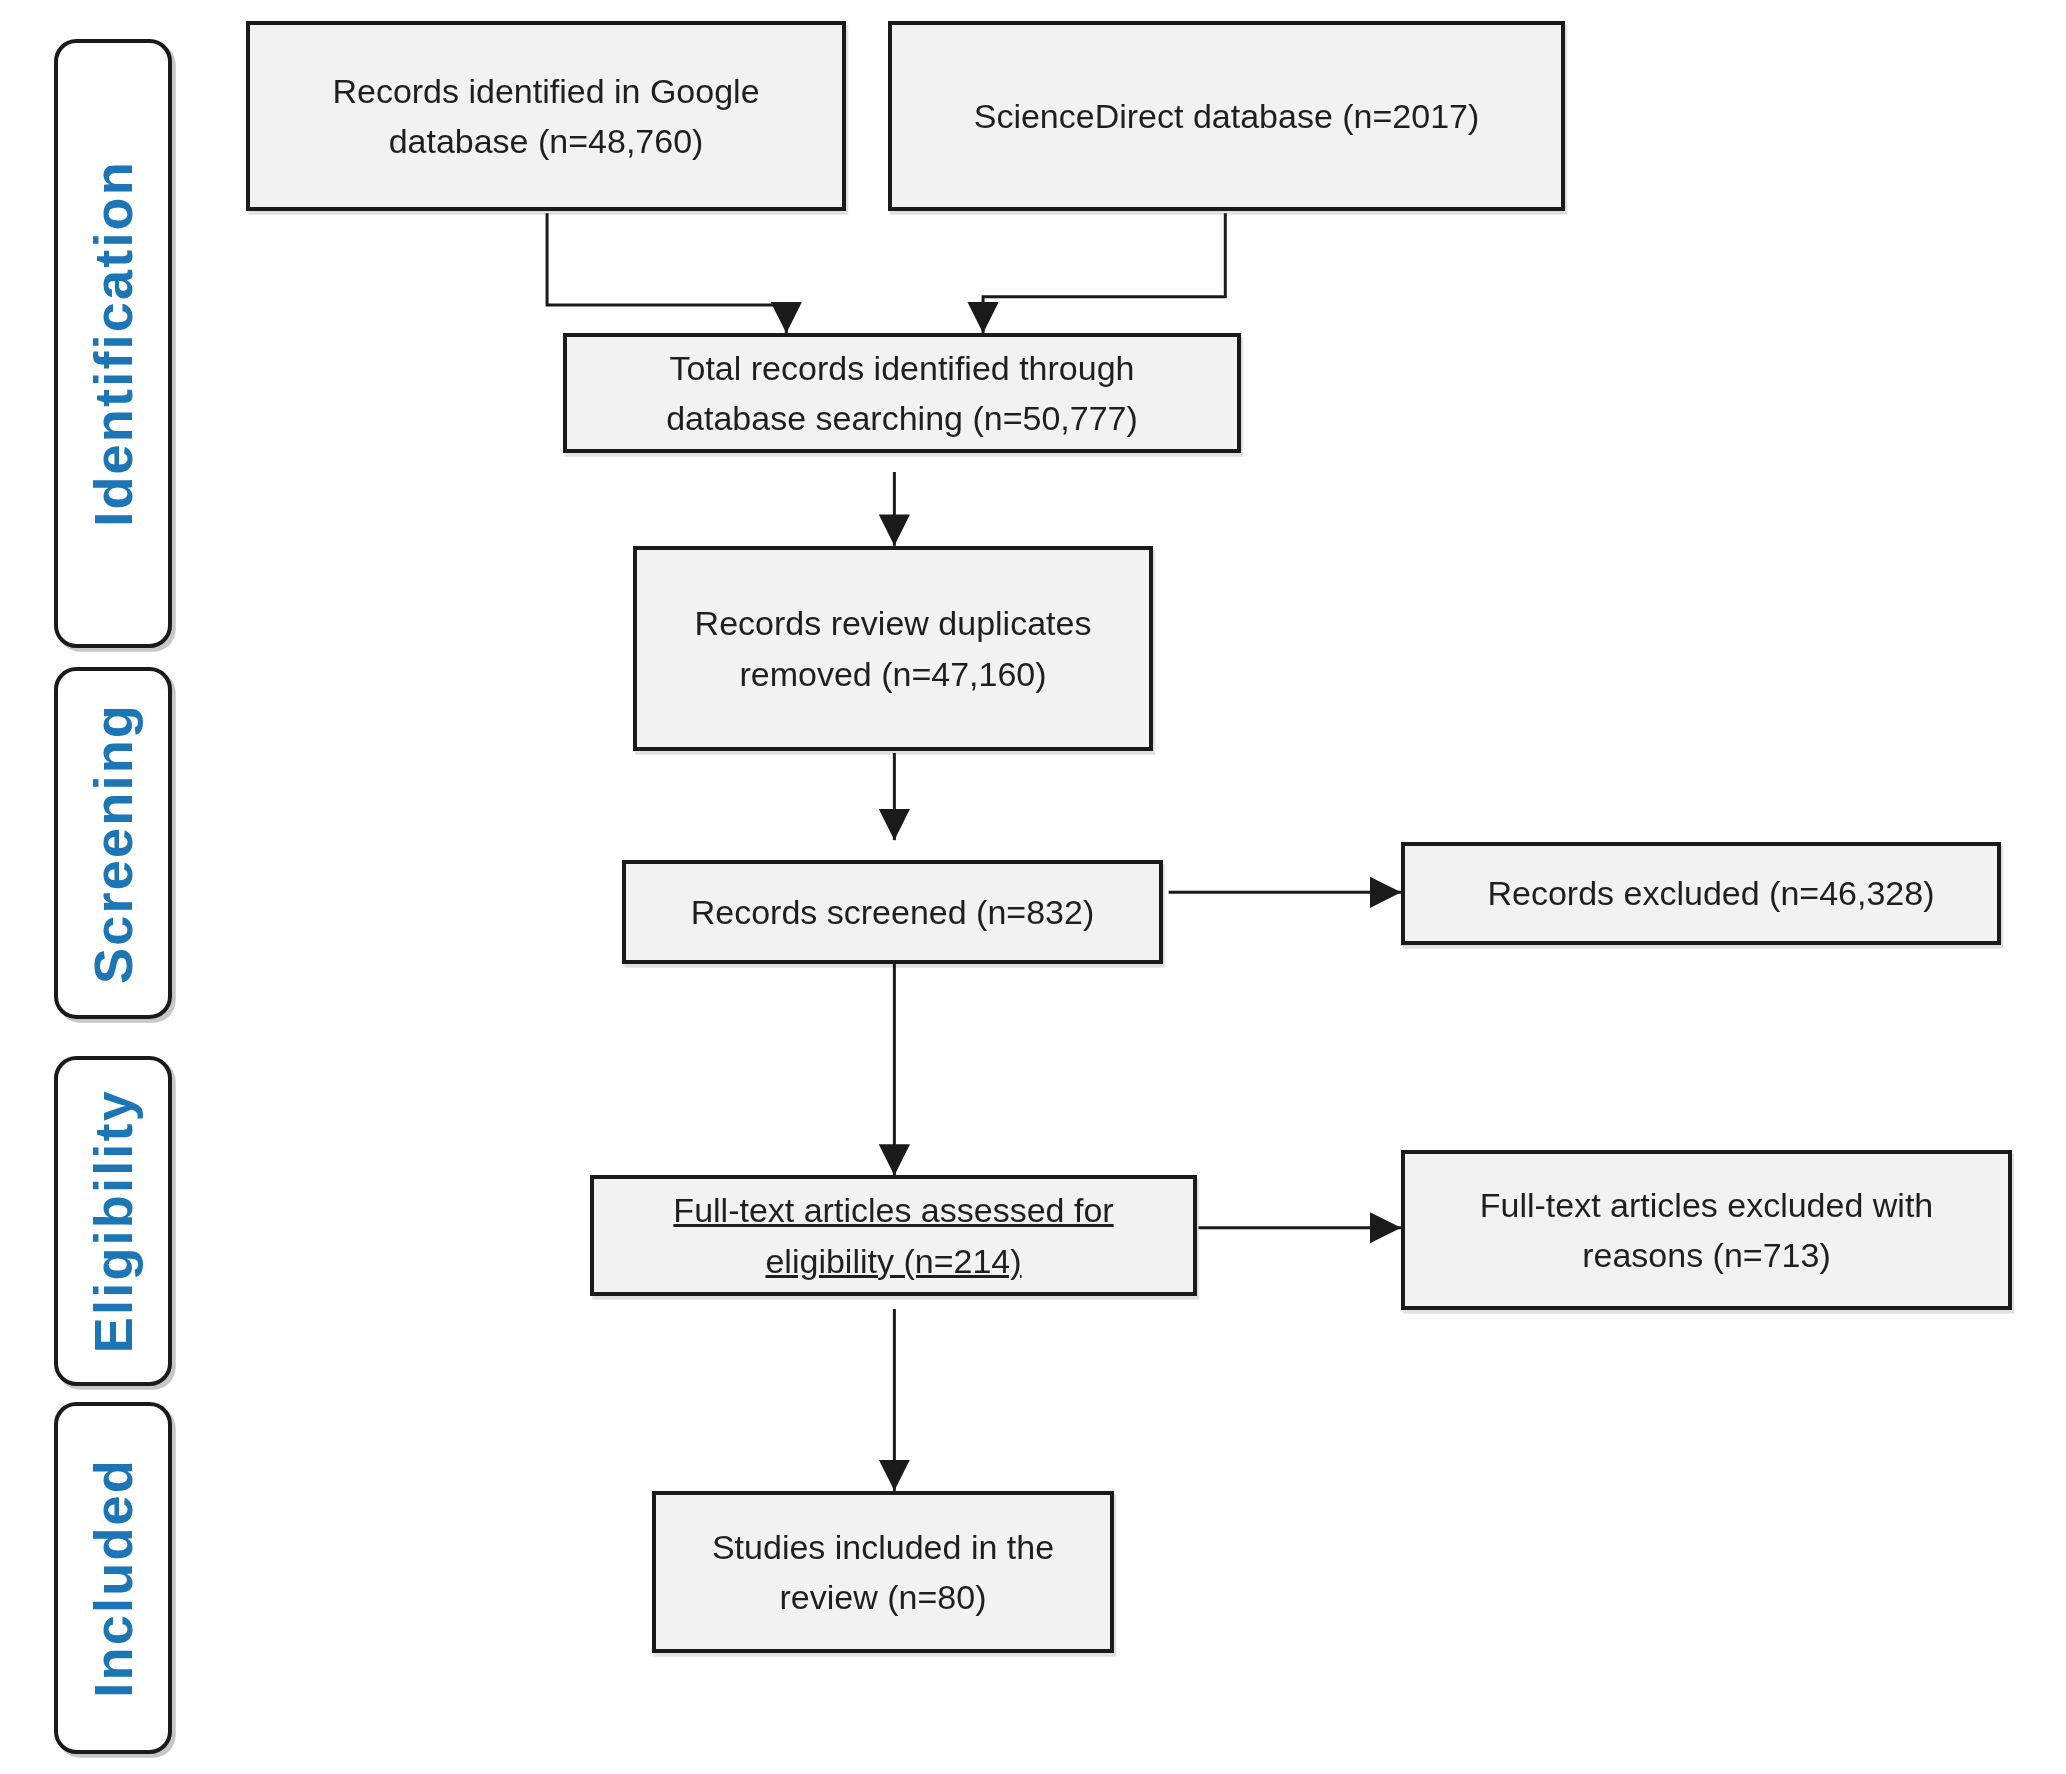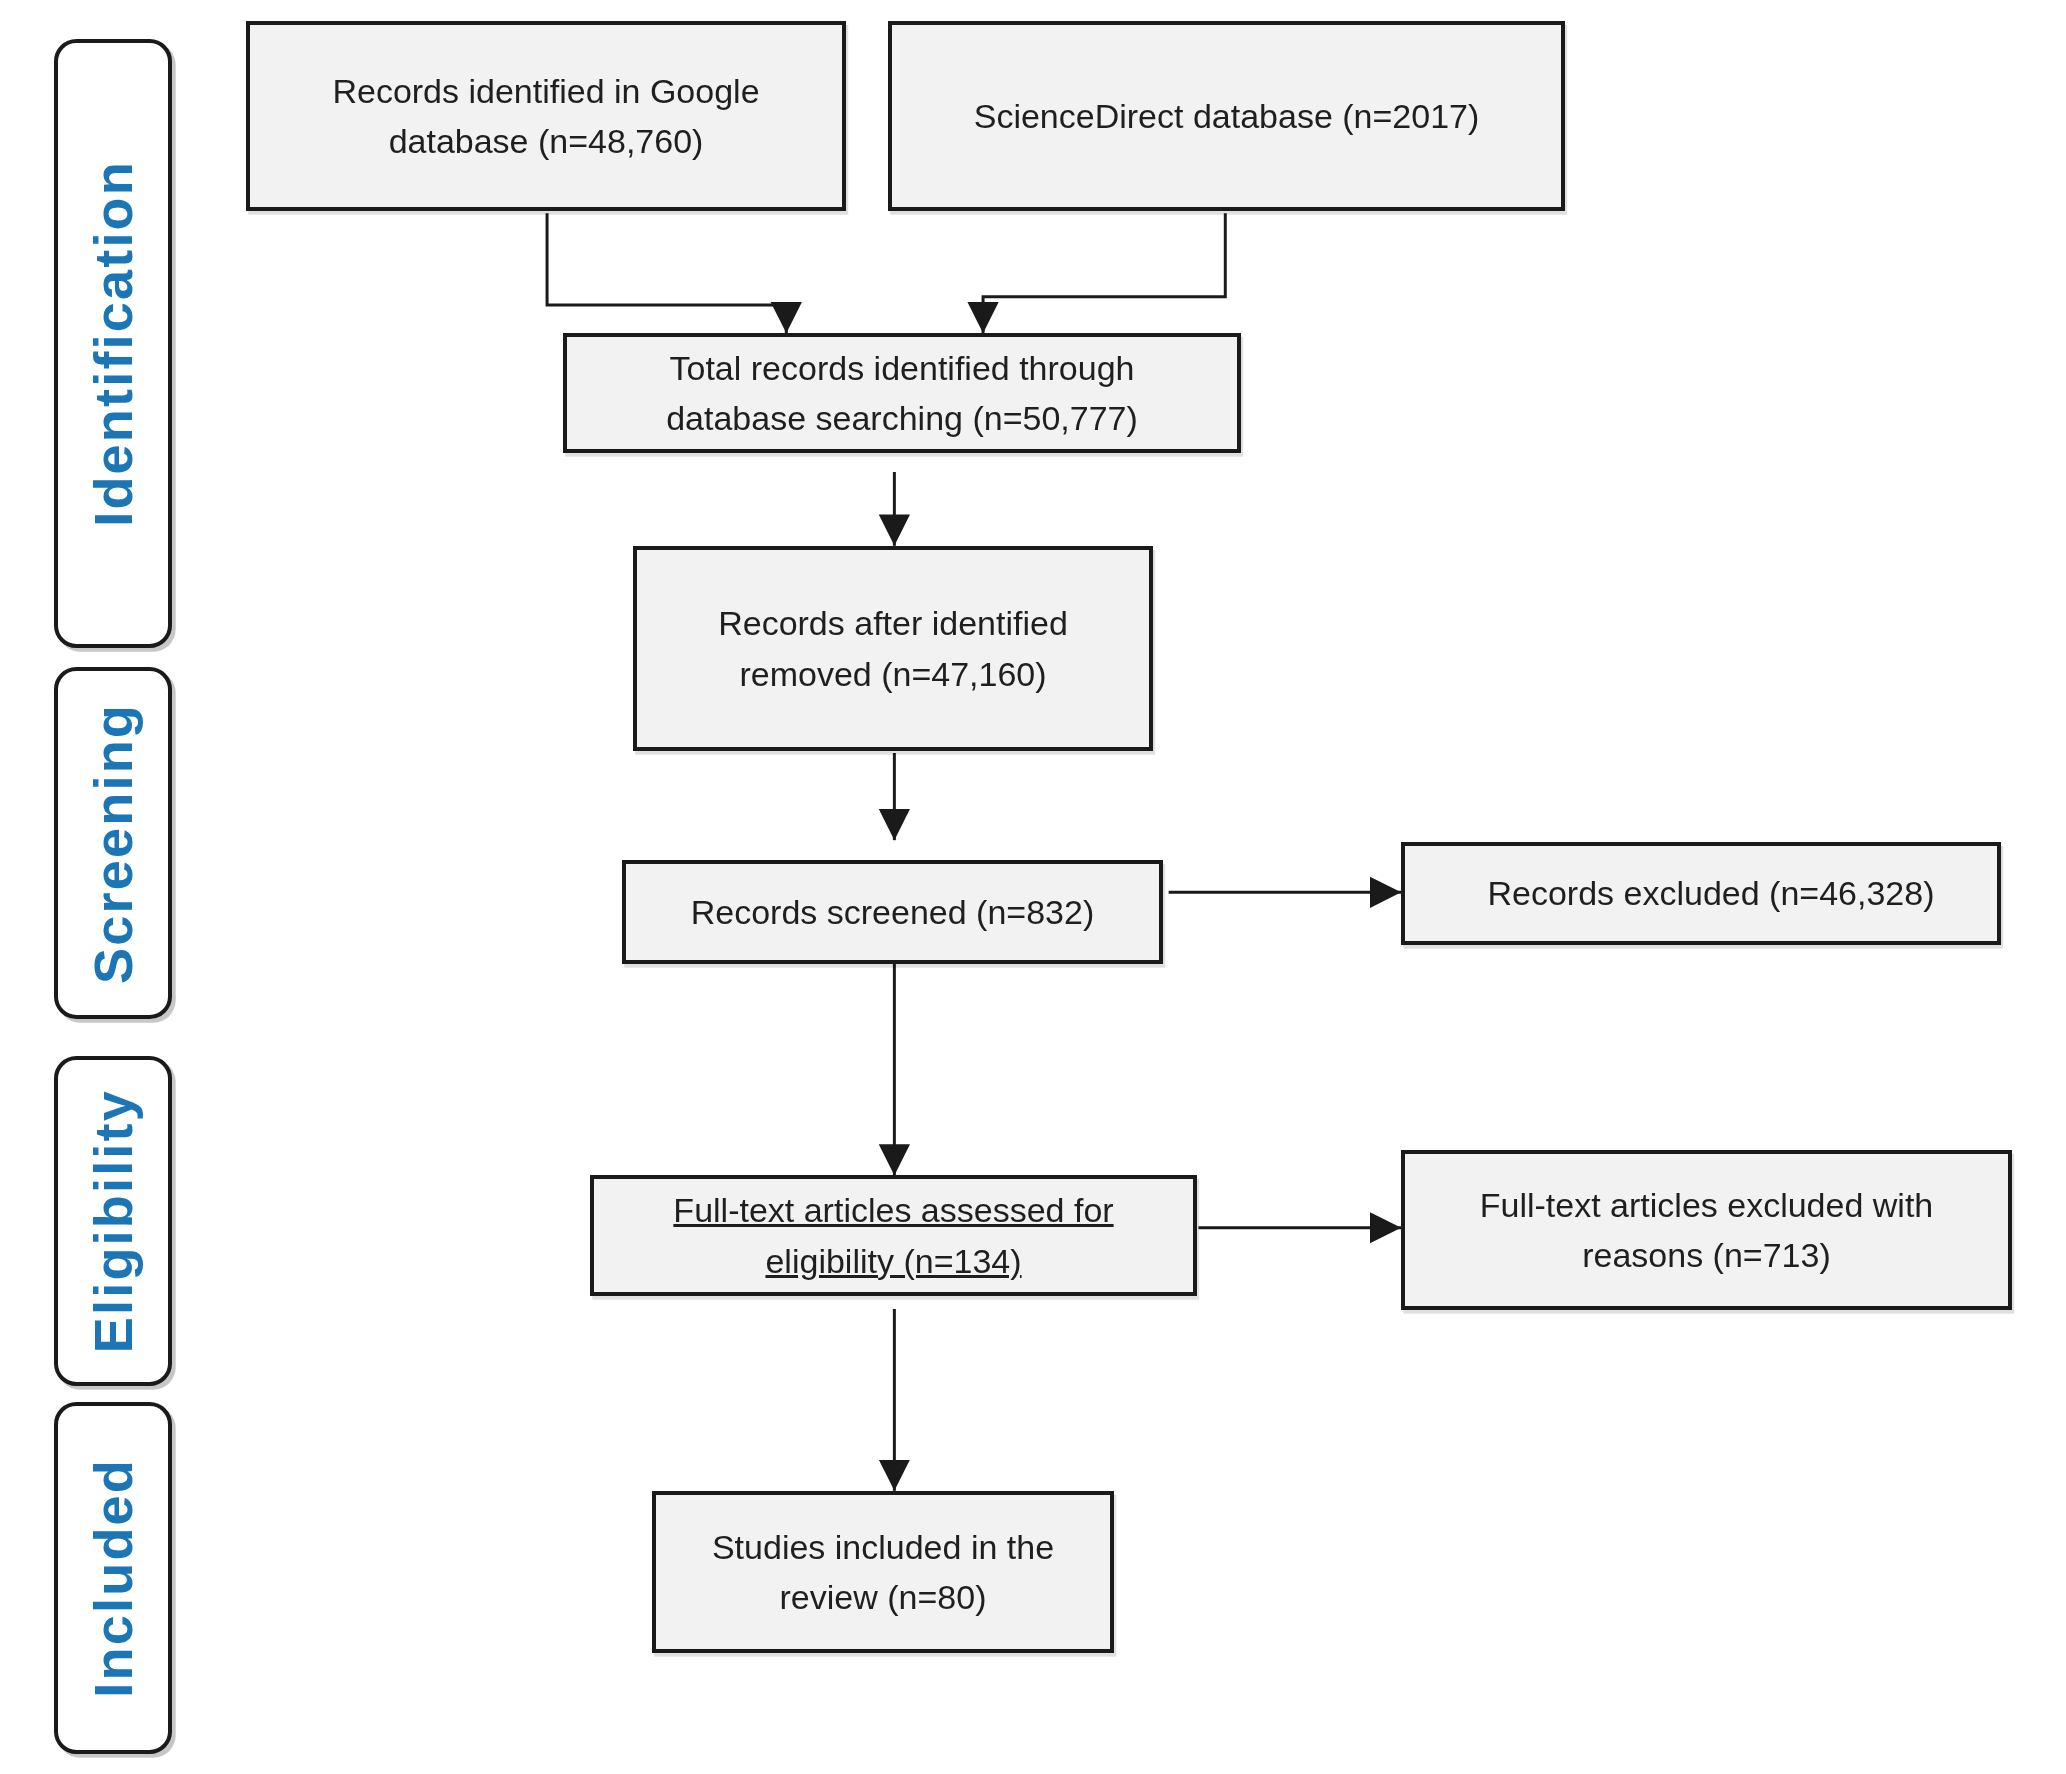--- a/index.html
+++ b/index.html
@@ -109,35 +109,35 @@
   <div class="node node-sciencedirect">
     <span class="line">ScienceDirect database (n=2017)</span>
   </div>
 
   <div class="node node-total">
     <span class="line">Total records identified through</span>
     <span class="line">database searching (n=50,777)</span>
   </div>
 
   <div class="node node-duplicates">
-    <span class="line">Records after identified</span>
+    <span class="line">Records review duplicates</span>
     <span class="line">removed (n=47,160)</span>
   </div>
 
   <div class="node node-screened">
     <span class="line">Records screened (n=832)</span>
   </div>
 
   <div class="node node-excluded">
     <span class="line">Records excluded (n=46,328)</span>
   </div>
 
   <div class="node node-fulltext">
     <span class="line">Full-text articles assessed for</span>
-    <span class="line">eligibility (n=134)</span>
+    <span class="line">eligibility (n=214)</span>
   </div>
 
   <div class="node node-fulltext-excluded">
     <span class="line">Full-text articles excluded with</span>
     <span class="line">reasons (n=713)</span>
   </div>
 
   <div class="node node-included">
     <span class="line">Studies included in the</span>
     <span class="line">review (n=80)</span>

